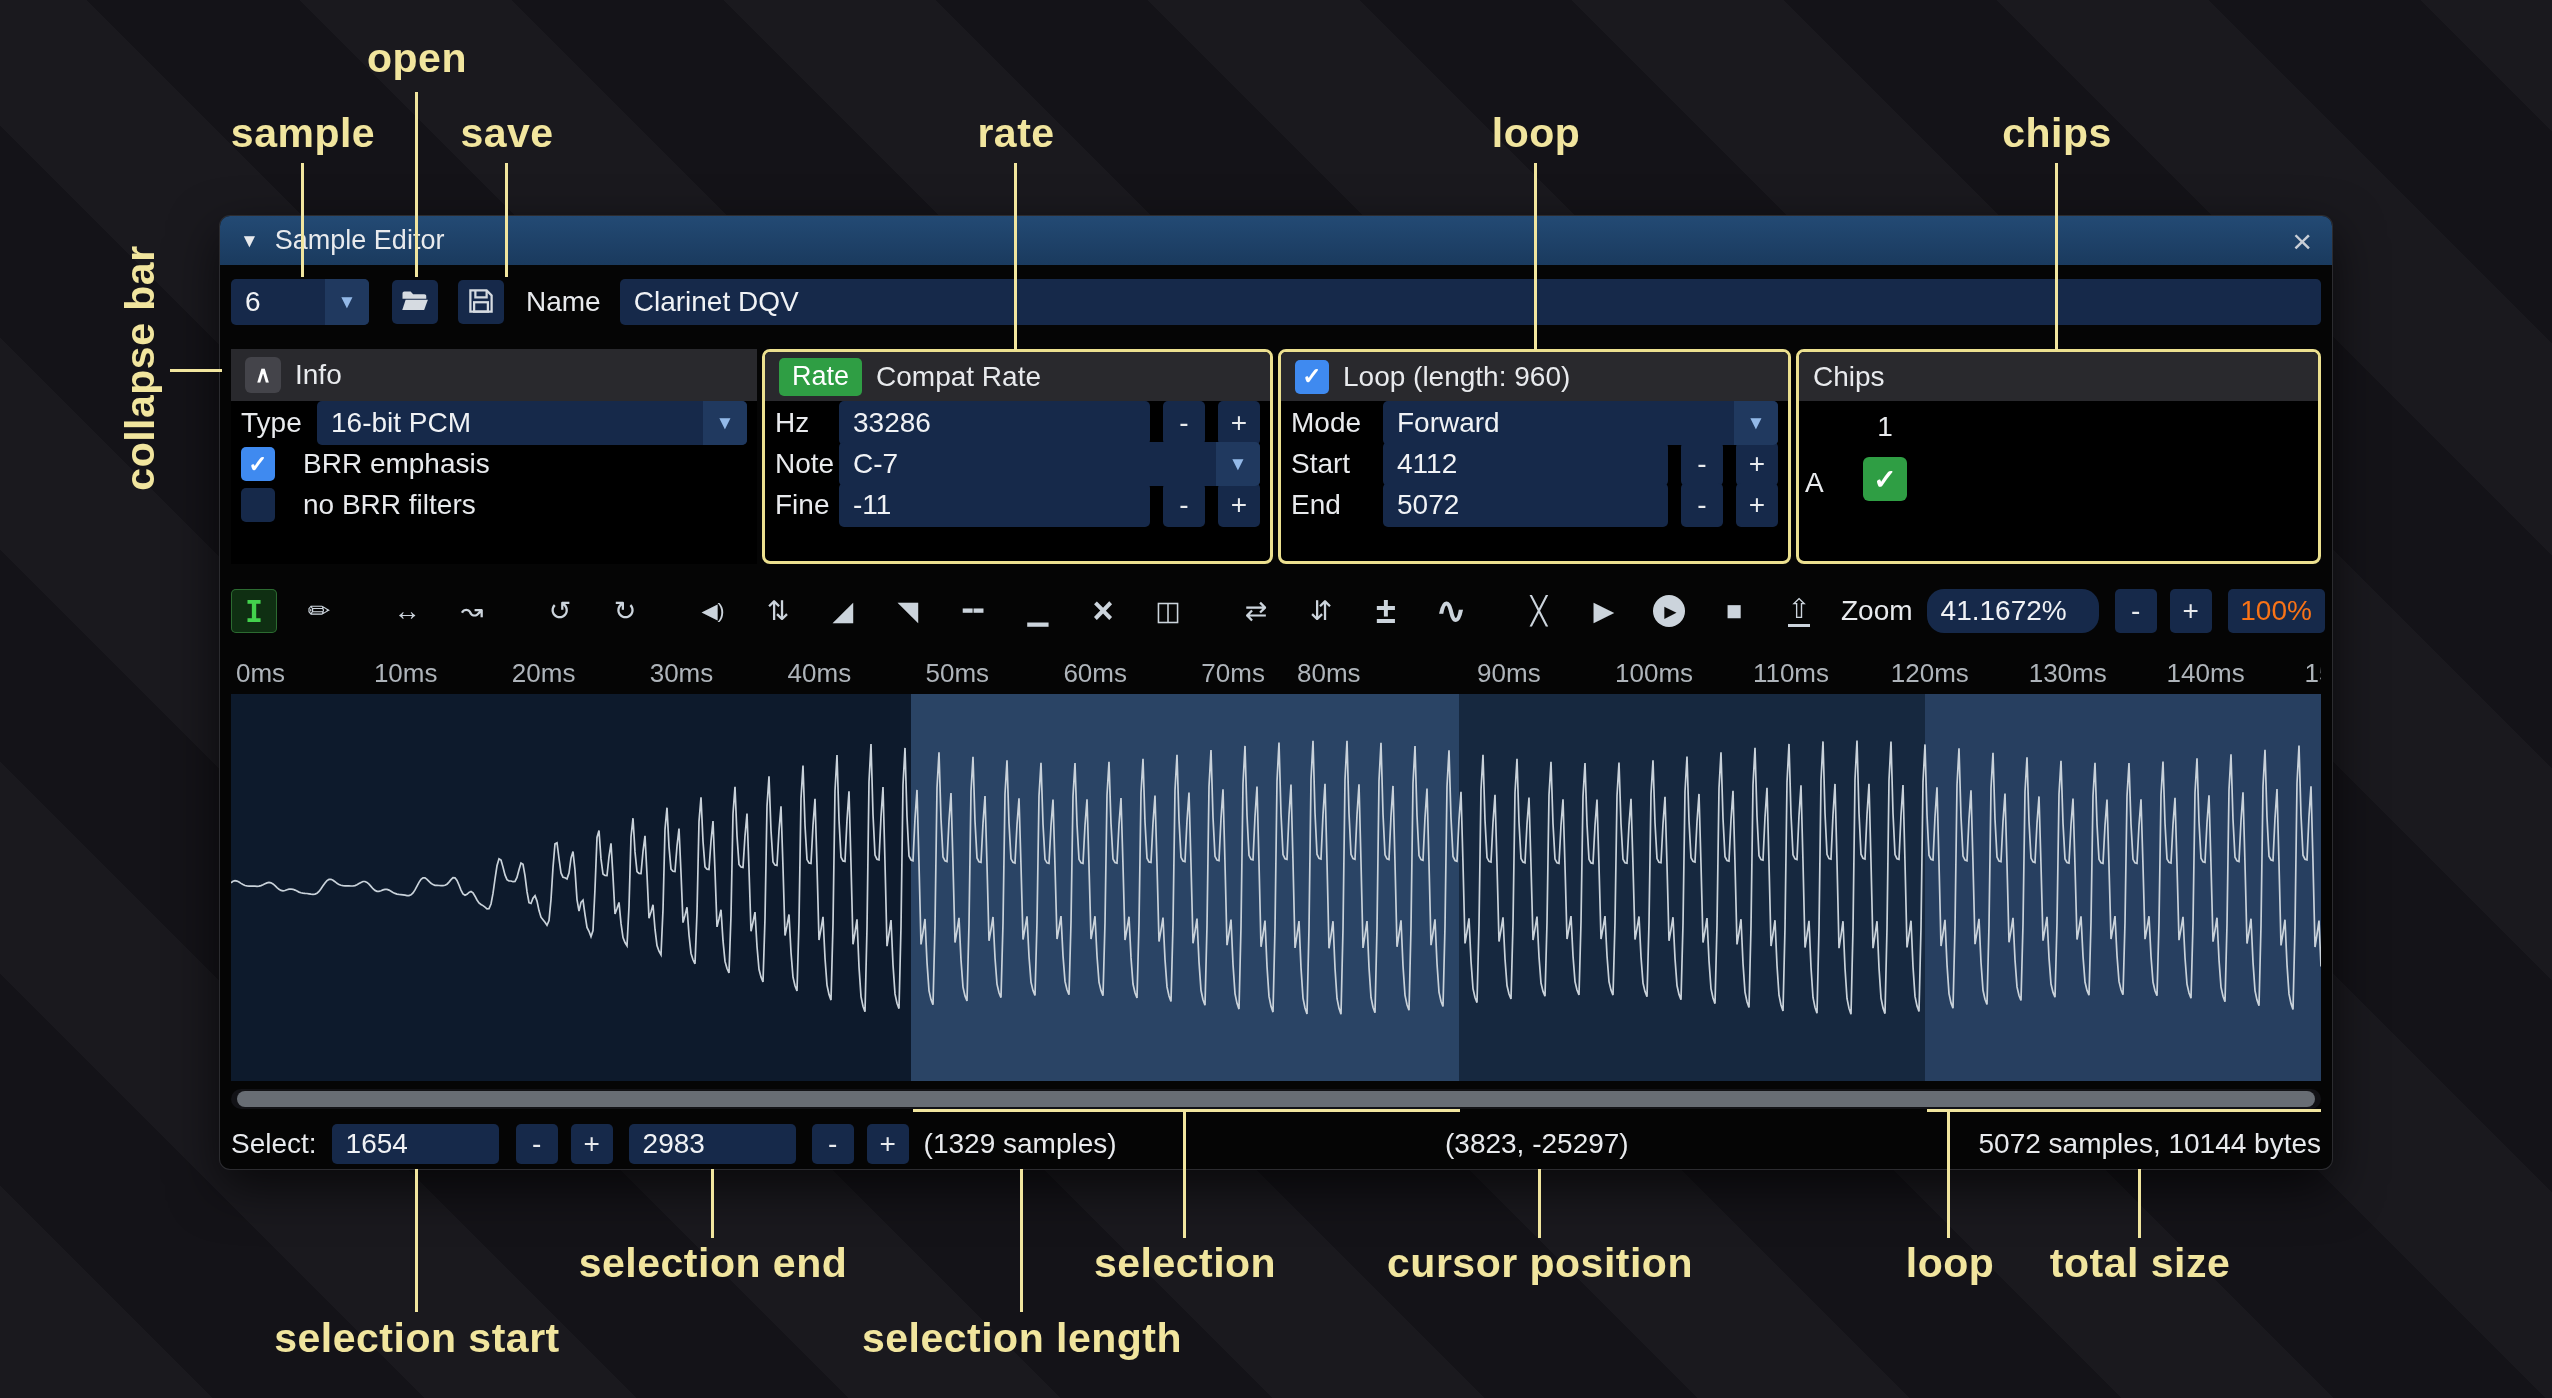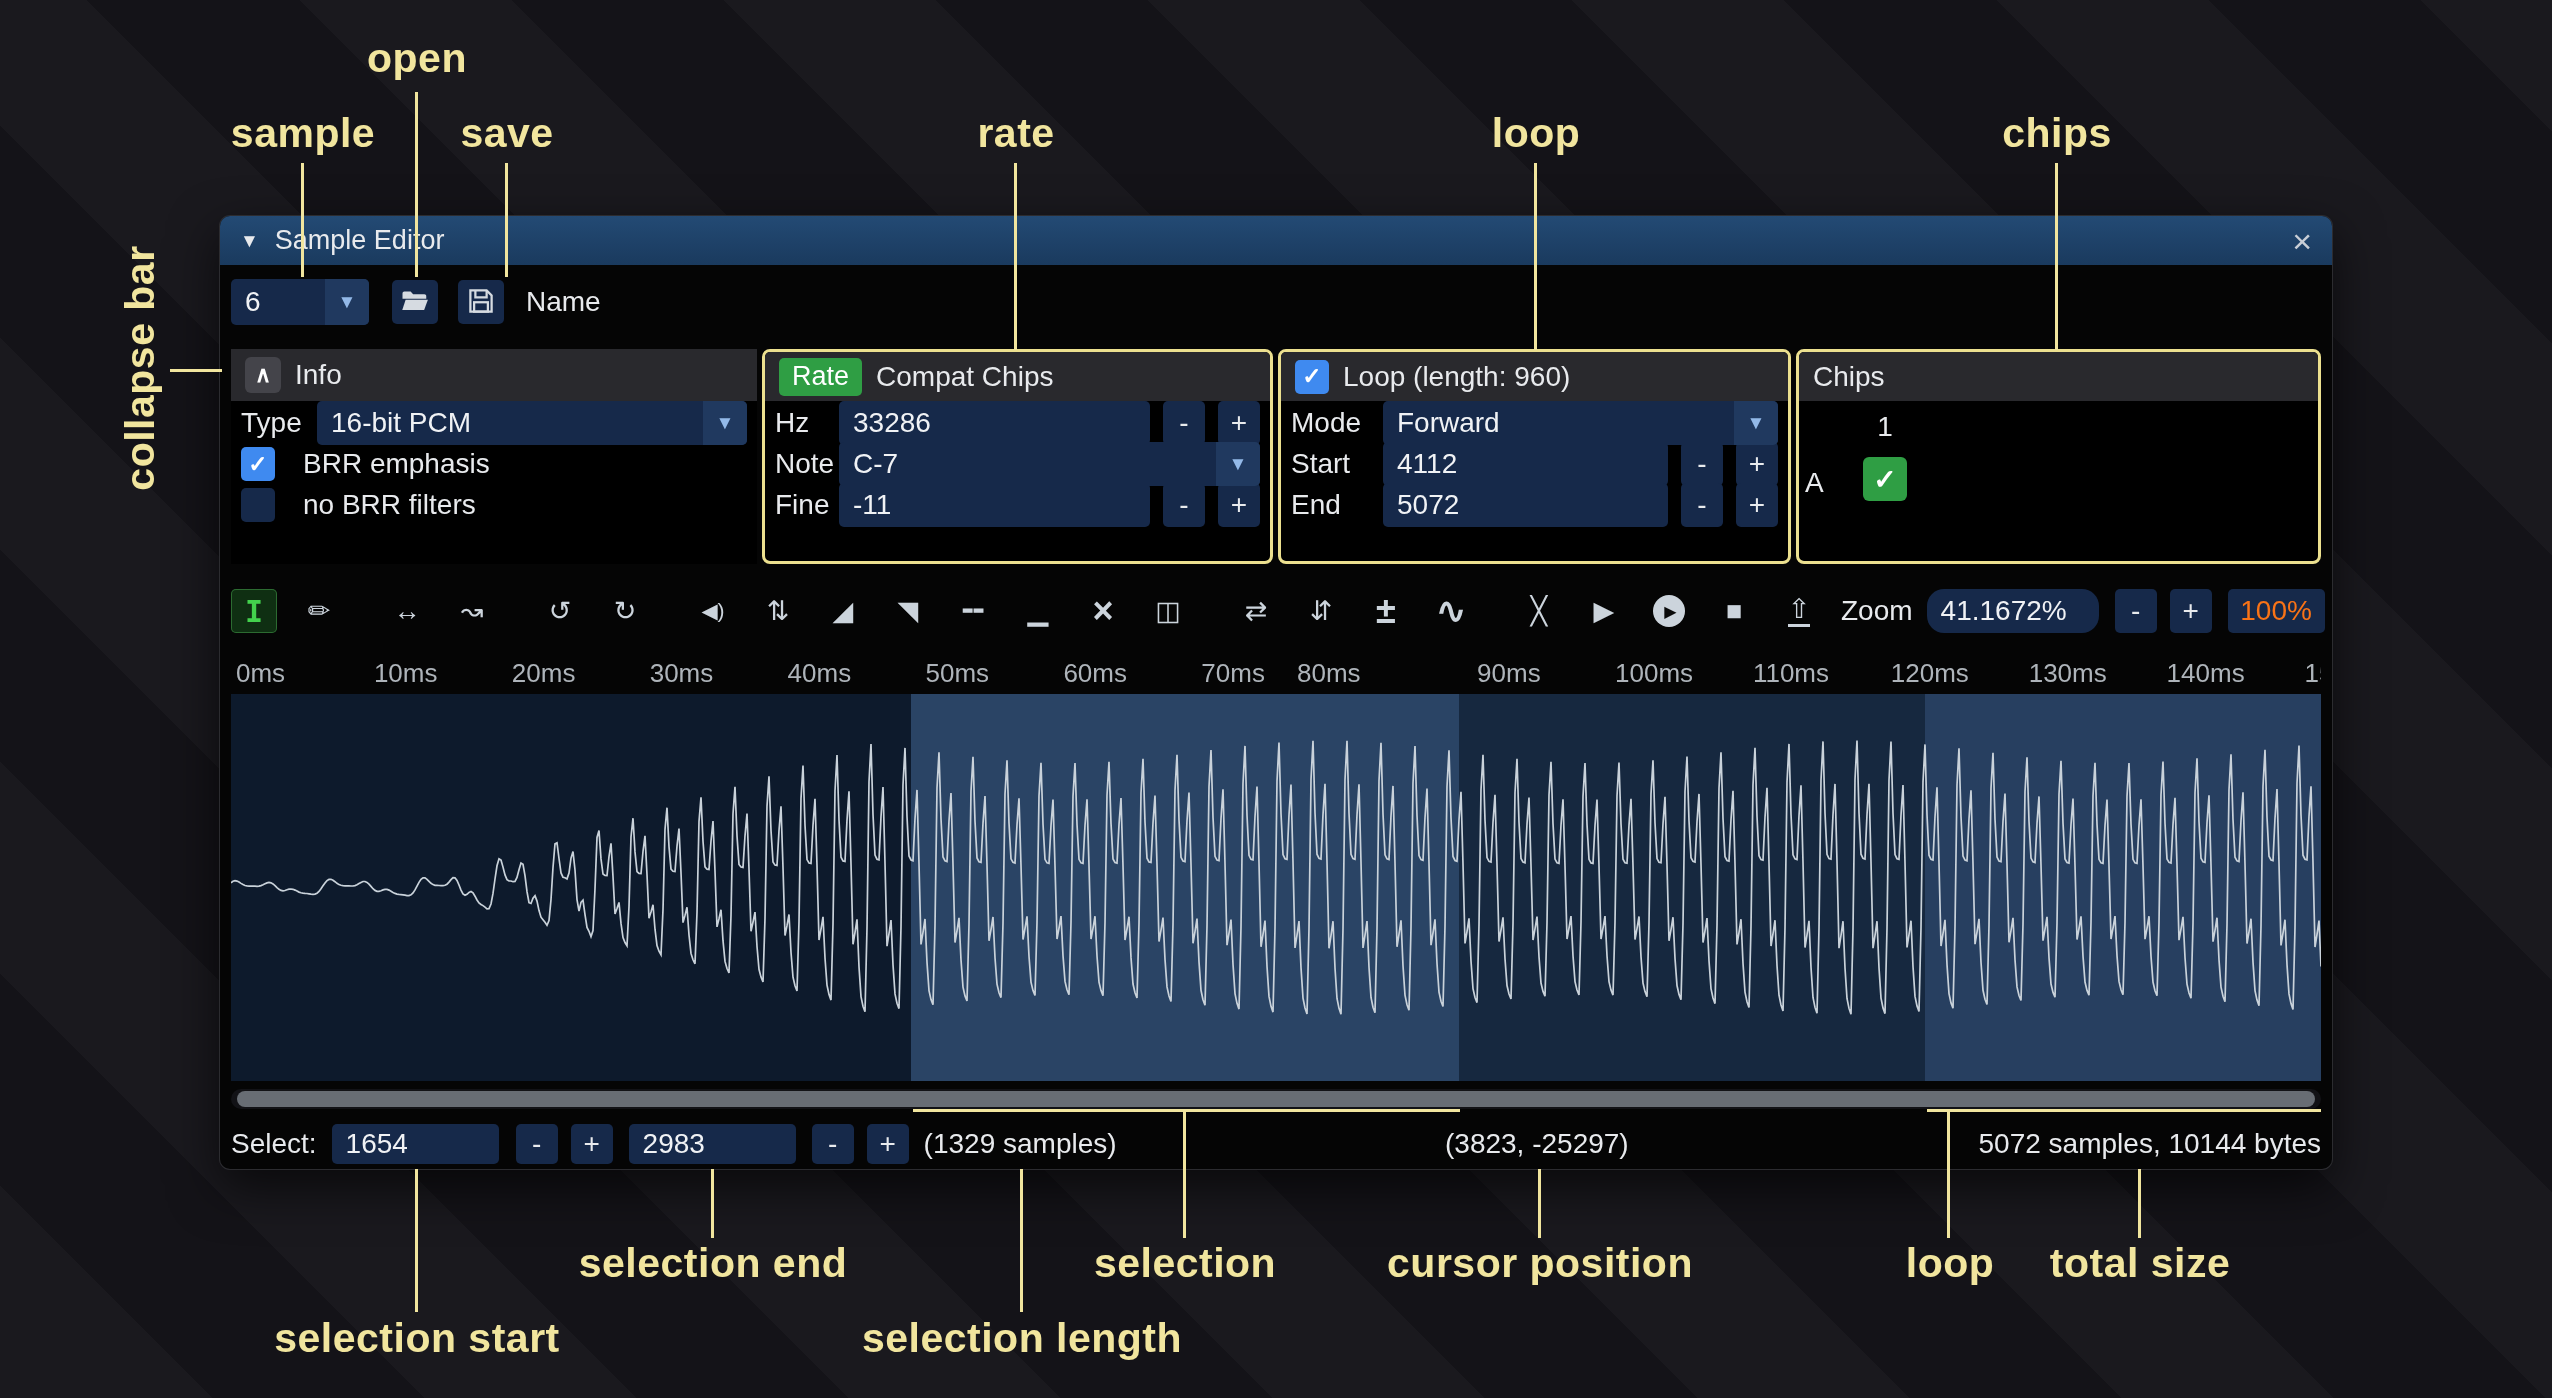--- a/index.html
+++ b/index.html
@@ -213,20 +213,23 @@
             </svg></span>
       </button>
       <button class="icon-btn save-btn">
         <span><svg viewBox="0 0 24 24" fill="none" stroke="#d6dbe1" stroke-width="1.8">
               <path d="M3.5 3.5h13l4 4v13h-17z"></path>
               <path d="M7.5 3.5v5.5h9V3.5"></path>
               <rect x="6.5" y="13" width="11" height="7.5"></rect>
             </svg></span>
       </button>
       <span class="lbl name-lbl">Name</span>
+      <div class="field name-field">
+        <span>Clarinet DQV</span>
+      </div>
     </div>
 
     <div class="sections">
 
       <div class="panel info-panel">
         <div class="panel-header">
           <button class="collapse-btn">
               <span>∧</span>
             </button>
           <span>Info</span>
@@ -248,21 +251,21 @@
           <div class="row">
             <span class="checkbox"></span>
             <span class="lbl cb-text">no BRR filters</span>
           </div>
         </div>
       </div>
 
       <div class="panel outlined rate-panel">
         <div class="panel-header">
           <span class="badge">Rate</span>
-          <span>Compat Chips</span>
+          <span>Compat Rate</span>
         </div>
         <div class="panel-body">
           <div class="row">
             <span class="lbl rate-lbl">Hz</span>
             <div class="field flex1">
                 <span>33286</span>
               </div>
             <button class="sq">-</button>
             <button class="sq">+</button>
           </div>

